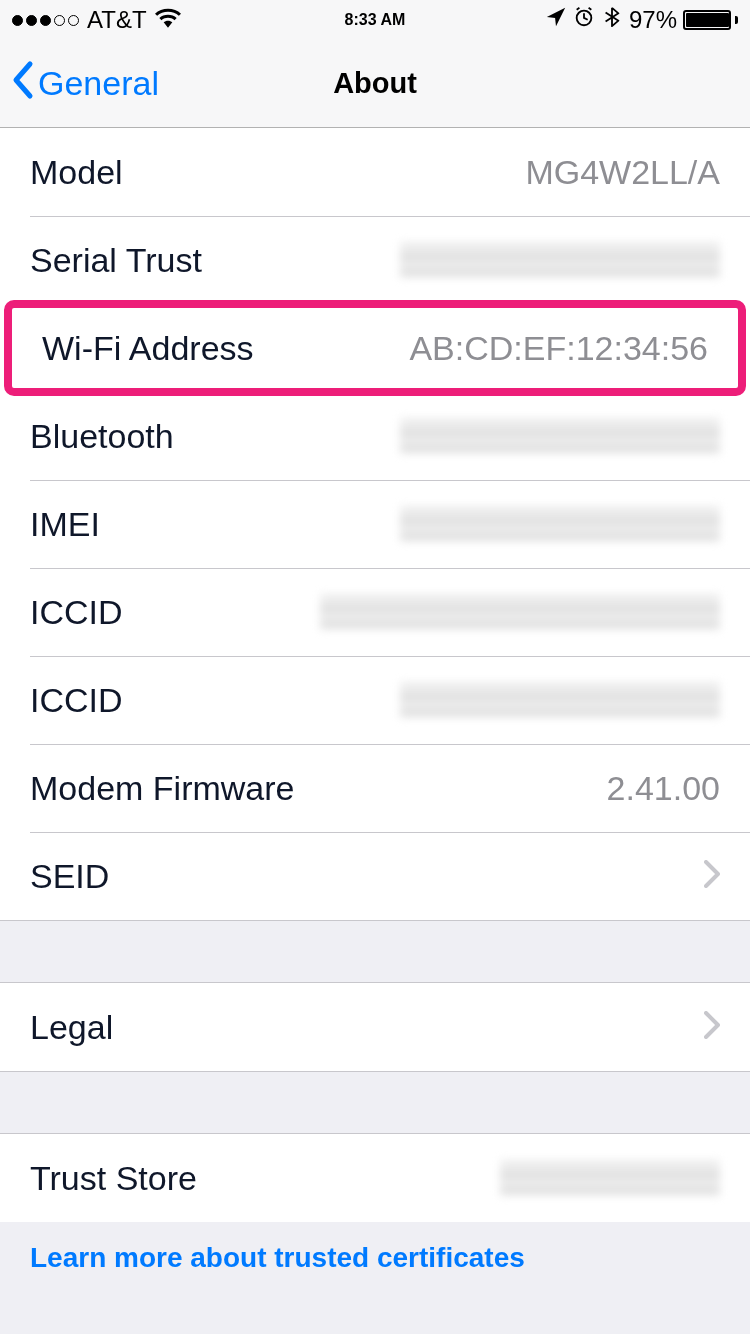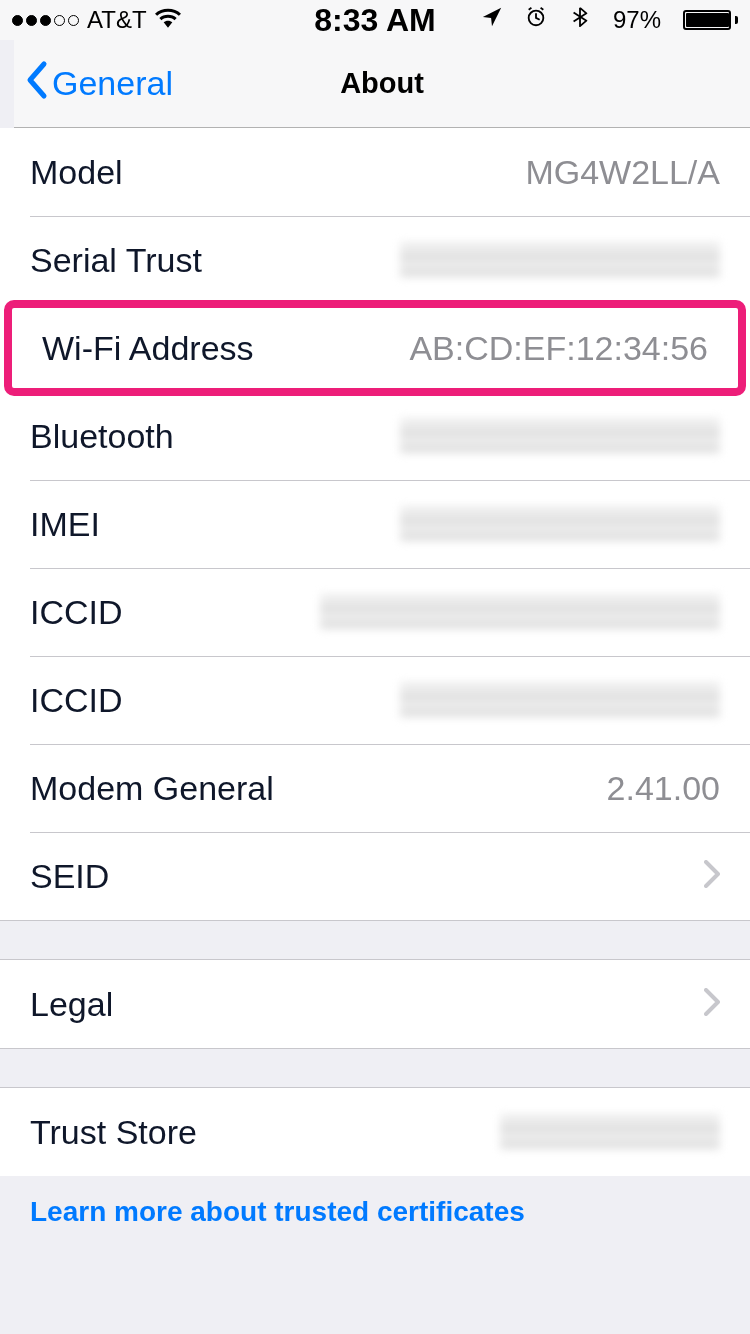--- a/index.html
+++ b/index.html
@@ -15,61 +15,60 @@
       height: 40px;
       background: #f7f7f8;
       display: flex;
       align-items: center;
       justify-content: space-between;
       padding: 8px 12px;
       font-size: 24px;
       color: #000;
     }
     .status-left { display: flex; align-items: center; gap: 8px; }
-    .status-right { display: flex; align-items: center; gap: 22px; }
+    .status-right { display: flex; align-items: center; gap: 6px; }
     .signal-dots { display: flex; gap: 3px; align-items: center; }
     .dot { width: 11px; height: 11px; border-radius: 50%; border: 1.5px solid #000; }
     .dot.filled { background: #000; }
     .carrier { font-size: 24px; }
     .wifi-icon svg { width: 26px; height: 20px; }
-    .time { font-weight: 600; font-size: 32px; position: absolute; left: 50%; transform: translateX(-50%); }
+    .time { font-weight: 600; font-size: 16px; position: absolute; left: 50%; transform: translateX(-50%); }
     .battery-wrap { display: flex; align-items: center; gap: 4px; }
     .battery-body { width: 48px; height: 20px; border: 2px solid #000; border-radius: 3px; position: relative; }
     .battery-fill { position: absolute; left: 1px; top: 1px; bottom: 1px; width: 97%; background: #000; border-radius: 1px; }
     .battery-tip { width: 3px; height: 8px; background: #000; border-radius: 0 2px 2px 0; }
     .nav-bar {
       height: 88px;
       background: #f7f7f8;
       border-bottom: 1px solid #b2b2b2;
       display: flex;
       align-items: center;
       position: relative;
       padding: 0 10px;
-      margin-left: 14px;
     }
     .back-btn {
       display: flex;
       align-items: center;
       color: #007aff;
       font-size: 34px;
       gap: 4px;
       cursor: pointer;
     }
     .back-chevron svg { width: 24px; height: 40px; }
     .nav-title {
       position: absolute;
       left: 50%;
       transform: translateX(-50%);
       font-size: 29px;
       font-weight: 600;
       color: #000;
     }
     .content { background: #efeff4; }
     .group { background: #fff; border-top: 1px solid #c8c7cc; border-bottom: 1px solid #c8c7cc; }
-    .group + .group { margin-top: 38px; }
+    .group + .group { margin-top: 61px; }
     .row {
       display: flex;
       align-items: center;
       justify-content: space-between;
       min-height: 88px;
       padding: 0 30px 0 30px;
       font-size: 34px;
       position: relative;
     }
     .row + .row::before {
@@ -202,21 +201,21 @@
       <span class="row-label">ICCID</span>
       <span class="row-value redacted wide"></span>
     </div>
 
     <div class="row">
       <span class="row-label">ICCID</span>
       <span class="row-value redacted"></span>
     </div>
 
     <div class="row">
-      <span class="row-label">Modem General</span>
+      <span class="row-label">Modem Firmware</span>
       <span class="row-value">2.41.00</span>
     </div>
 
     <div class="row">
       <span class="row-label">SEID</span>
       <span class="row-right-wrap">
         <span class="chevron-right">
           <svg viewBox="0 0 16 28">
               <path d="M2 2 L14 14 L2 26" stroke="#c7c7cc" stroke-width="4" fill="none" stroke-linecap="round" stroke-linejoin="round"></path>
             </svg>

